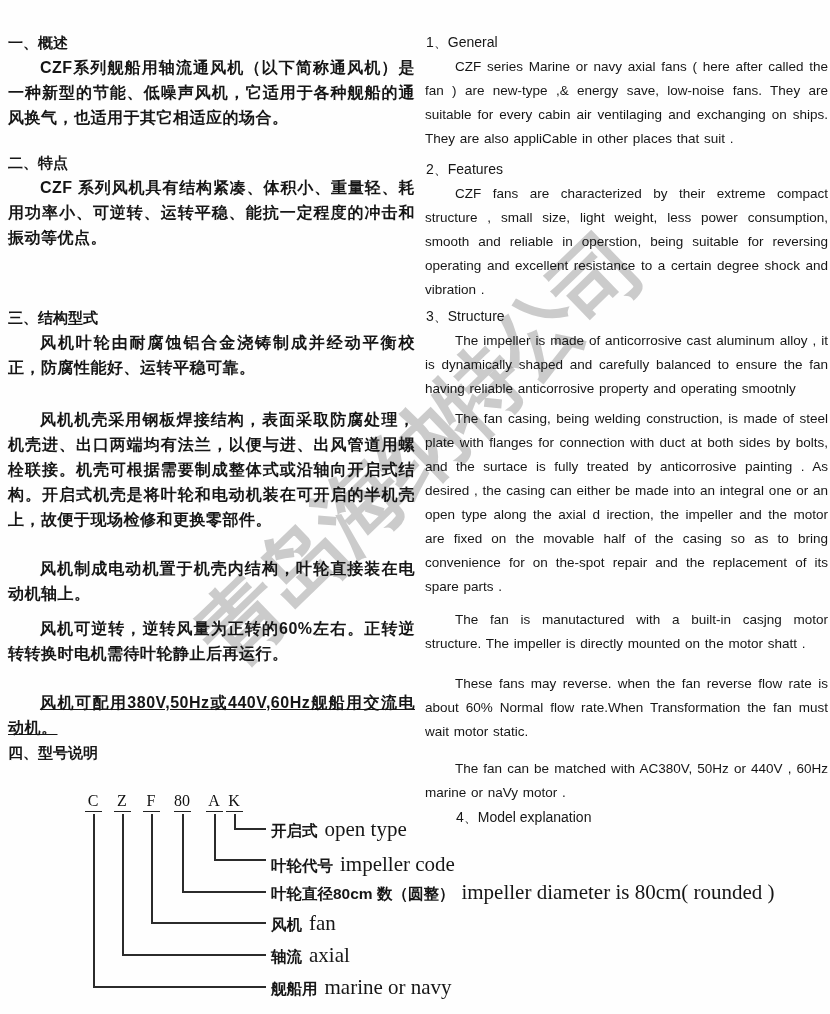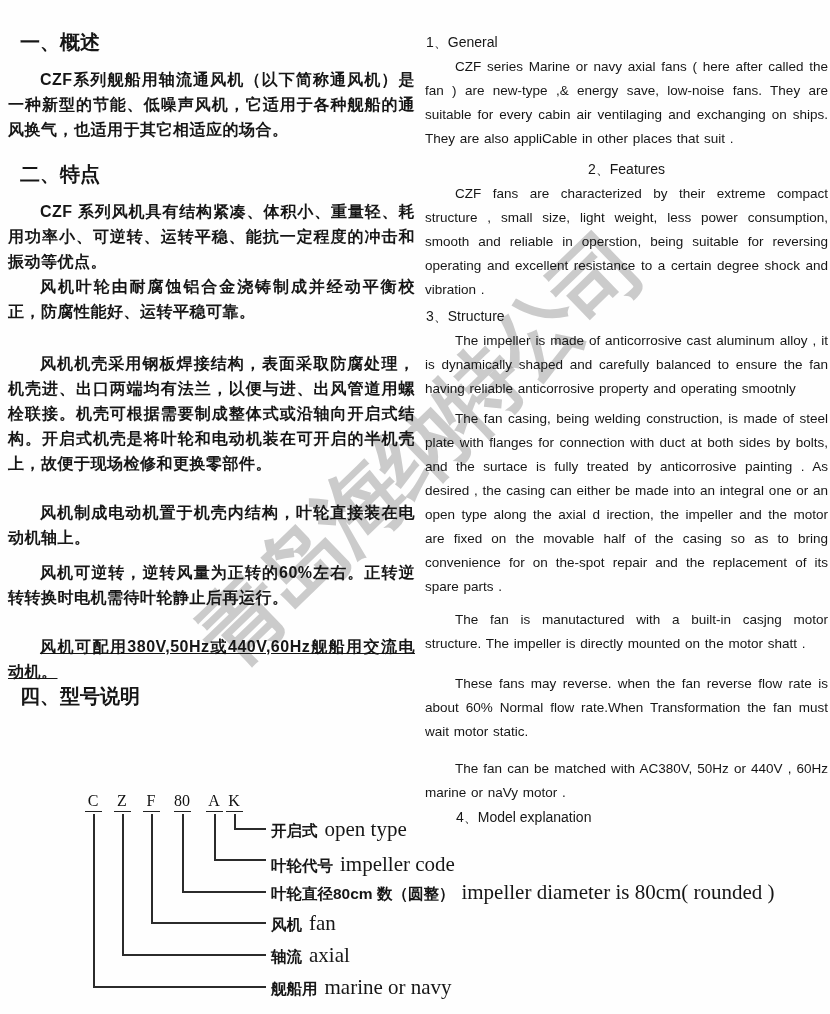--- a/index.html
+++ b/index.html
@@ -30,22 +30,22 @@
     white-space:nowrap;
     pointer-events:none;
     font-family:"Liberation Sans","DejaVu Sans",sans-serif;
   }
   .col{position:absolute;top:0;}
   .col-left{left:8px;width:407px;}
   .col-right{left:425px;width:403px;}
 
   
   .zh-h{
-    font-size:20px;font-weight:bold;line-height:25px;
-    margin:12px;
+    font-size:15px;font-weight:bold;line-height:25px;
+    margin:0;
   }
   .zh-p{
     font-size:16px;font-weight:bold;line-height:25px;
     text-align:justify;text-indent:2em;
     margin:0;
     letter-spacing:0.5px;
   }
   .zh-h1{margin-top:30px;}
   .zh-h2{margin-top:20px;}
   .zh-h3{margin-top:55px;}
@@ -59,21 +59,21 @@
   .en-h{
     font-size:14px;line-height:24px;font-weight:normal;margin:1px;
   }
   .en-p{
     font-size:13.5px;line-height:24px;
     text-align:justify;text-indent:30px;
     margin:0;
     word-spacing:1px;
   }
   .en-h1{margin-top:30px;}
-  .en-h2{margin-top:6px;text-align:center;}
+  .en-h2{margin-top:6px;}
   .en-h3{margin-top:2px;}
   .en-p3b{margin-top:6px;}
   .en-p3c{margin-top:9px;}
   .en-p3d{margin-top:16px;}
   .en-p3e{margin-top:13px;}
   .en-h4{margin-top:0;text-indent:30px;}
 
   
   .diagram{position:absolute;left:0;top:0;width:830px;height:1014px;pointer-events:none;}
   .code-letter{
@@ -109,20 +109,21 @@
 
   <div class="watermark">青岛海纳特公司</div>
 
   <div class="col col-left">
     <h3 class="zh-h zh-h1">一、概述</h3>
     <p class="zh-p">CZF系列舰船用轴流通风机（以下简称通风机）是一种新型的节能、低噪声风机，它适用于各种舰船的通风换气，也适用于其它相适应的场合。</p>
 
     <h3 class="zh-h zh-h2">二、特点</h3>
     <p class="zh-p">CZF 系列风机具有结构紧凑、体积小、重量轻、耗用功率小、可逆转、运转平稳、能抗一定程度的冲击和振动等优点。</p>
 
+    <h3 class="zh-h zh-h3">三、结构型式</h3>
     <p class="zh-p">风机叶轮由耐腐蚀铝合金浇铸制成并经动平衡校正，防腐性能好、运转平稳可靠。</p>
     <p class="zh-p zh-p3b">风机机壳采用钢板焊接结构，表面采取防腐处理，机壳进、出口两端均有法兰，以便与进、出风管道用螺栓联接。机壳可根据需要制成整体式或沿轴向开启式结构。开启式机壳是将叶轮和电动机装在可开启的半机壳上，故便于现场检修和更换零部件。</p>
     <p class="zh-p zh-p3c">风机制成电动机置于机壳内结构，叶轮直接装在电动机轴上。</p>
     <p class="zh-p zh-p3d">风机可逆转，逆转风量为正转的60%左右。正转逆转转换时电机需待叶轮静止后再运行。</p>
     <p class="zh-p zh-p3e">风机可配用380V,50Hz或440V,60Hz舰船用交流电动机。</p>
 
     <h3 class="zh-h zh-h4">四、型号说明</h3>
   </div>
 
   <div class="col col-right">

